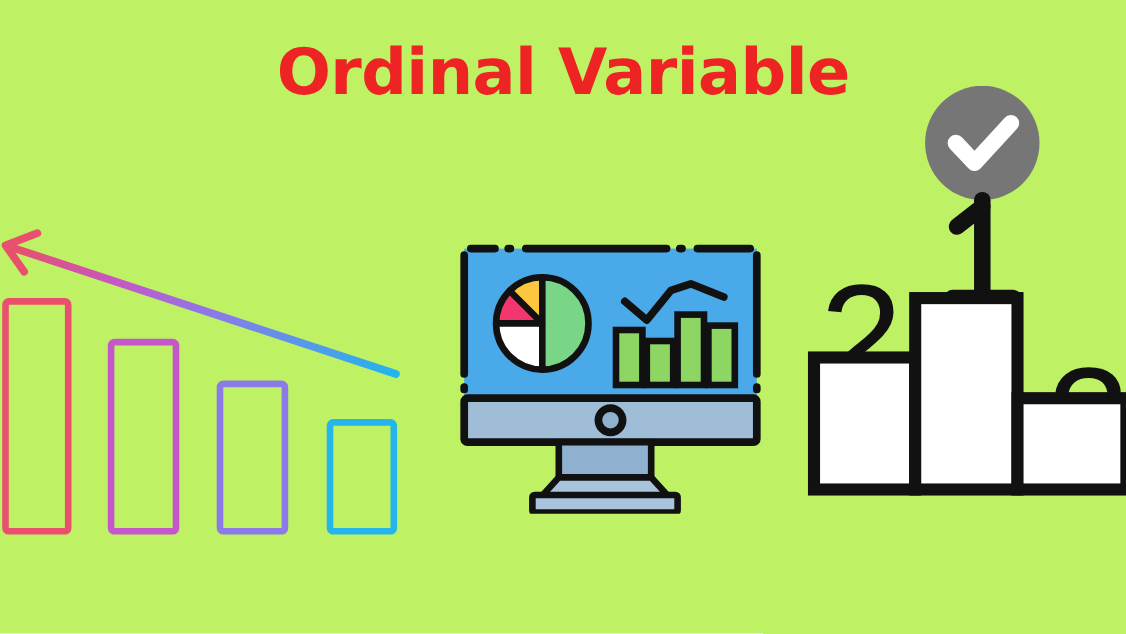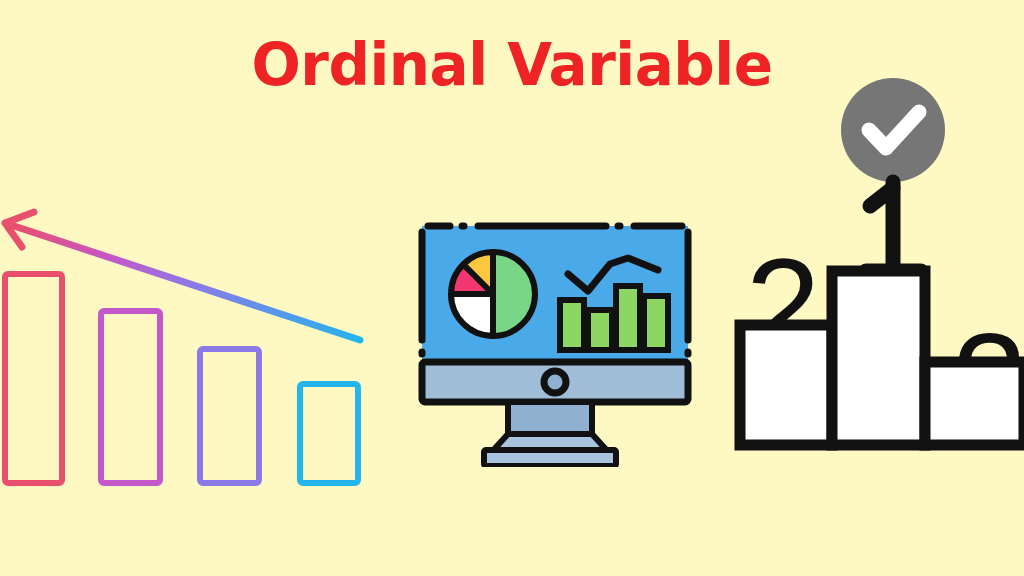--- a/index.html
+++ b/index.html
@@ -38,21 +38,21 @@
     position: absolute;
     display: block;
   }
   #bars-art  { left: 0px;   top: 200px; }
   #monitor-art { left: 410px; top: 212px; }
   #podium-art { left: 728px; top: 78px; }
 </style>
 </head>
 <body>
 
-<div id="canvas" style="background: #fef9c3;">
+<div id="canvas" style="background: #bef264;">
 
   <div id="title" style="color: rgb(238, 36, 36);">Ordinal Variable</div>
 
   <svg class="art" id="bars-art" width="400" height="300" viewBox="0 0 400 300">
     <defs>
       <linearGradient id="arrowGrad" x1="1" y1="1" x2="0" y2="0">
         <stop offset="0%" stop-color="#23b5ec"></stop>
         <stop offset="48%" stop-color="#8b7ae8"></stop>
         <stop offset="72%" stop-color="#c457c9"></stop>
         <stop offset="100%" stop-color="#e8506e"></stop>

